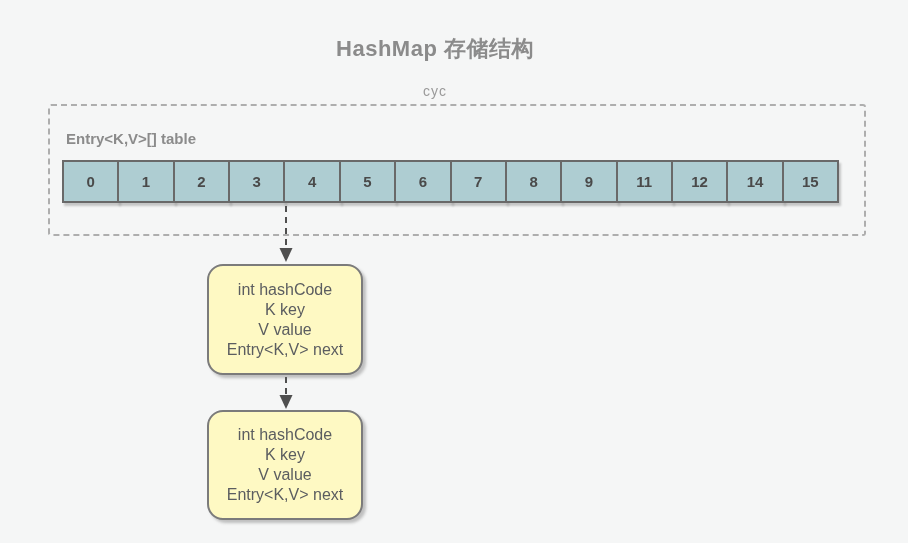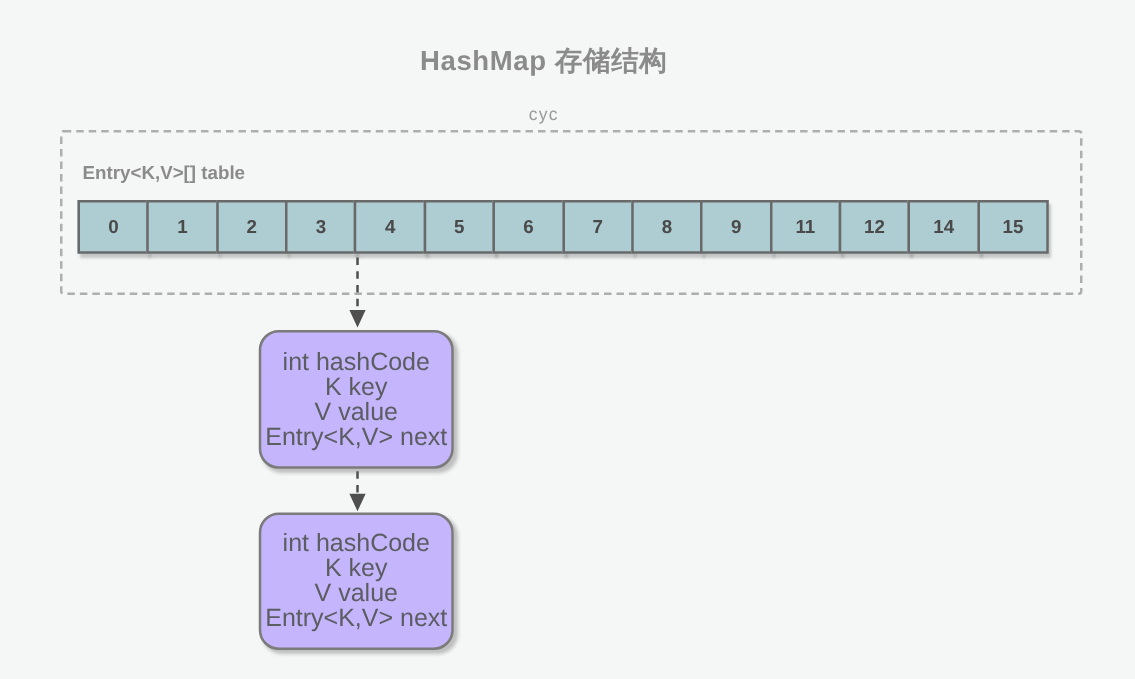--- a/index.html
+++ b/index.html
@@ -75,29 +75,29 @@
     color: #4a4a4a;
     box-shadow: 2px 3px 2px rgba(110,110,110,0.35);
   }
   .cell:last-child { margin-right: 16px; }
 
   
   .entry-node {
     position: absolute;
     left: 207px;
     width: 152px;
-    background: #c4b5fd;
+    background: #fef9c3;
     border: 2px solid #7b7b7b;
     border-radius: 16px;
     box-shadow: 3px 3px 3px rgba(110,110,110,0.40);
     display: flex;
     flex-direction: column;
     align-items: center;
     justify-content: center;
-    font-size: 20px;
+    font-size: 16px;
     line-height: 20px;
     color: #5b5d60;
   }
   .node1 { top: 264px; height: 107px; }
   .node2 { top: 410px; height: 106px; }
 
   
   .arrows {
     position: absolute;
     left: 0;

